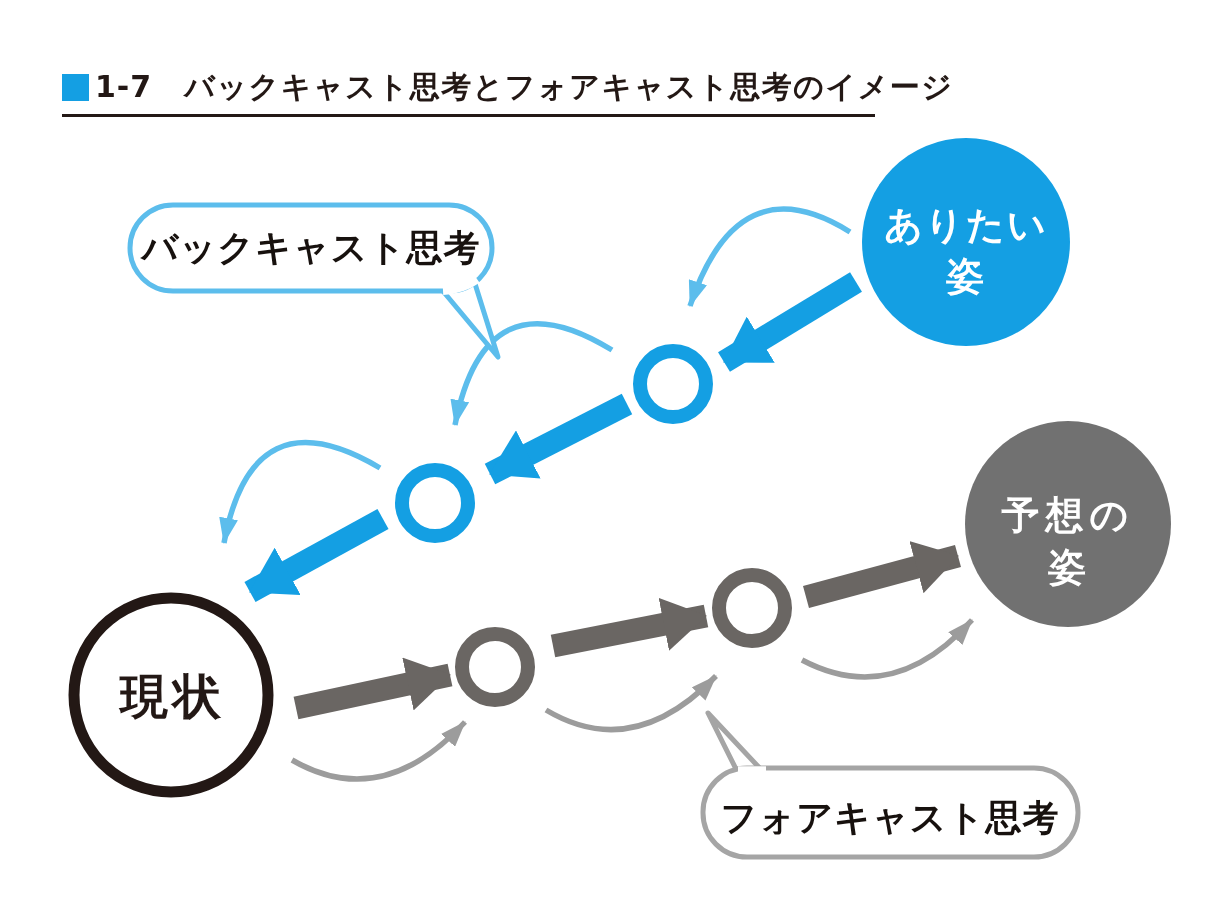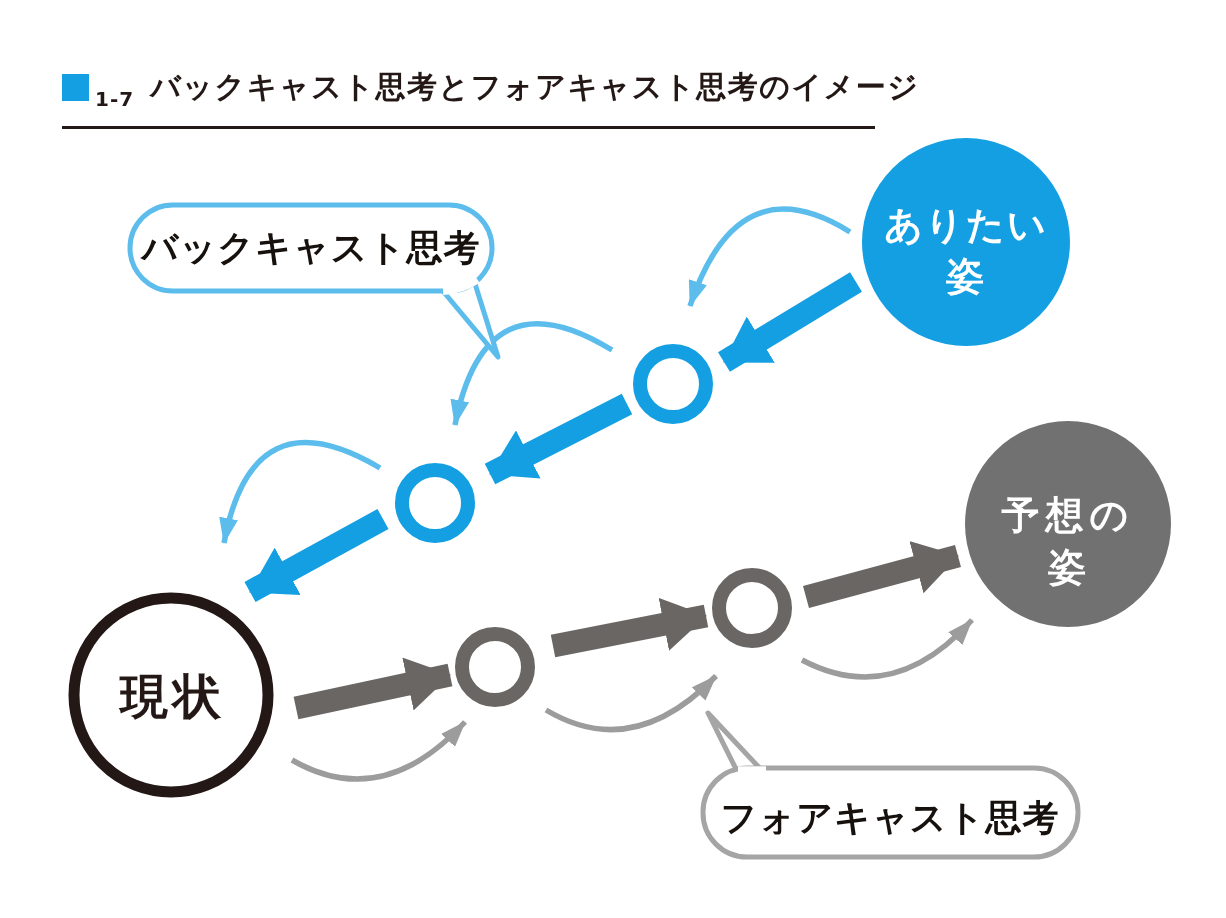--- a/index.html
+++ b/index.html
@@ -18,26 +18,26 @@
     font-family:"DejaVu Sans","Liberation Sans",sans-serif;overflow:hidden;
   }
   
   .figure-title{
     position:absolute;left:62px;top:70px;width:813px;
     border-bottom:3px solid var(--ink);padding-bottom:10px;
     display:flex;align-items:flex-start;
   }
   .title-square{width:27px;height:27px;background:var(--blue);flex:none;margin-top:4px;}
   .title-number{
-    font-size:20px;font-weight:bold;color:var(--ink);
-    line-height:34px;letter-spacing:1px;margin-left:6px;white-space:nowrap;margin-top:12px;
+    font-size:30px;font-weight:bold;color:var(--ink);
+    line-height:34px;letter-spacing:1px;margin-left:6px;white-space:nowrap;
   }
   .title-text{
     font-size:30px;font-weight:bold;color:var(--ink);
-    line-height:34px;letter-spacing:1.5px;margin-left:16px;white-space:nowrap;
+    line-height:34px;letter-spacing:1.5px;margin-left:32px;white-space:nowrap;
   }
   
   svg.scene{position:absolute;left:0;top:0;}
   svg.scene text{font-family:"DejaVu Sans","Liberation Sans",sans-serif;}
   .thin-blue{fill:none;stroke:var(--light-blue);stroke-width:5.5;}
   .thin-gray{fill:none;stroke:var(--mid-gray);stroke-width:5.5;}
   .thick-blue{stroke:var(--blue);stroke-width:23;}
   .thick-gray{stroke:var(--dark-gray);stroke-width:23;}
   .ring-blue{fill:none;stroke:var(--blue);stroke-width:14;}
   .ring-gray{fill:none;stroke:var(--dark-gray);stroke-width:14;}

